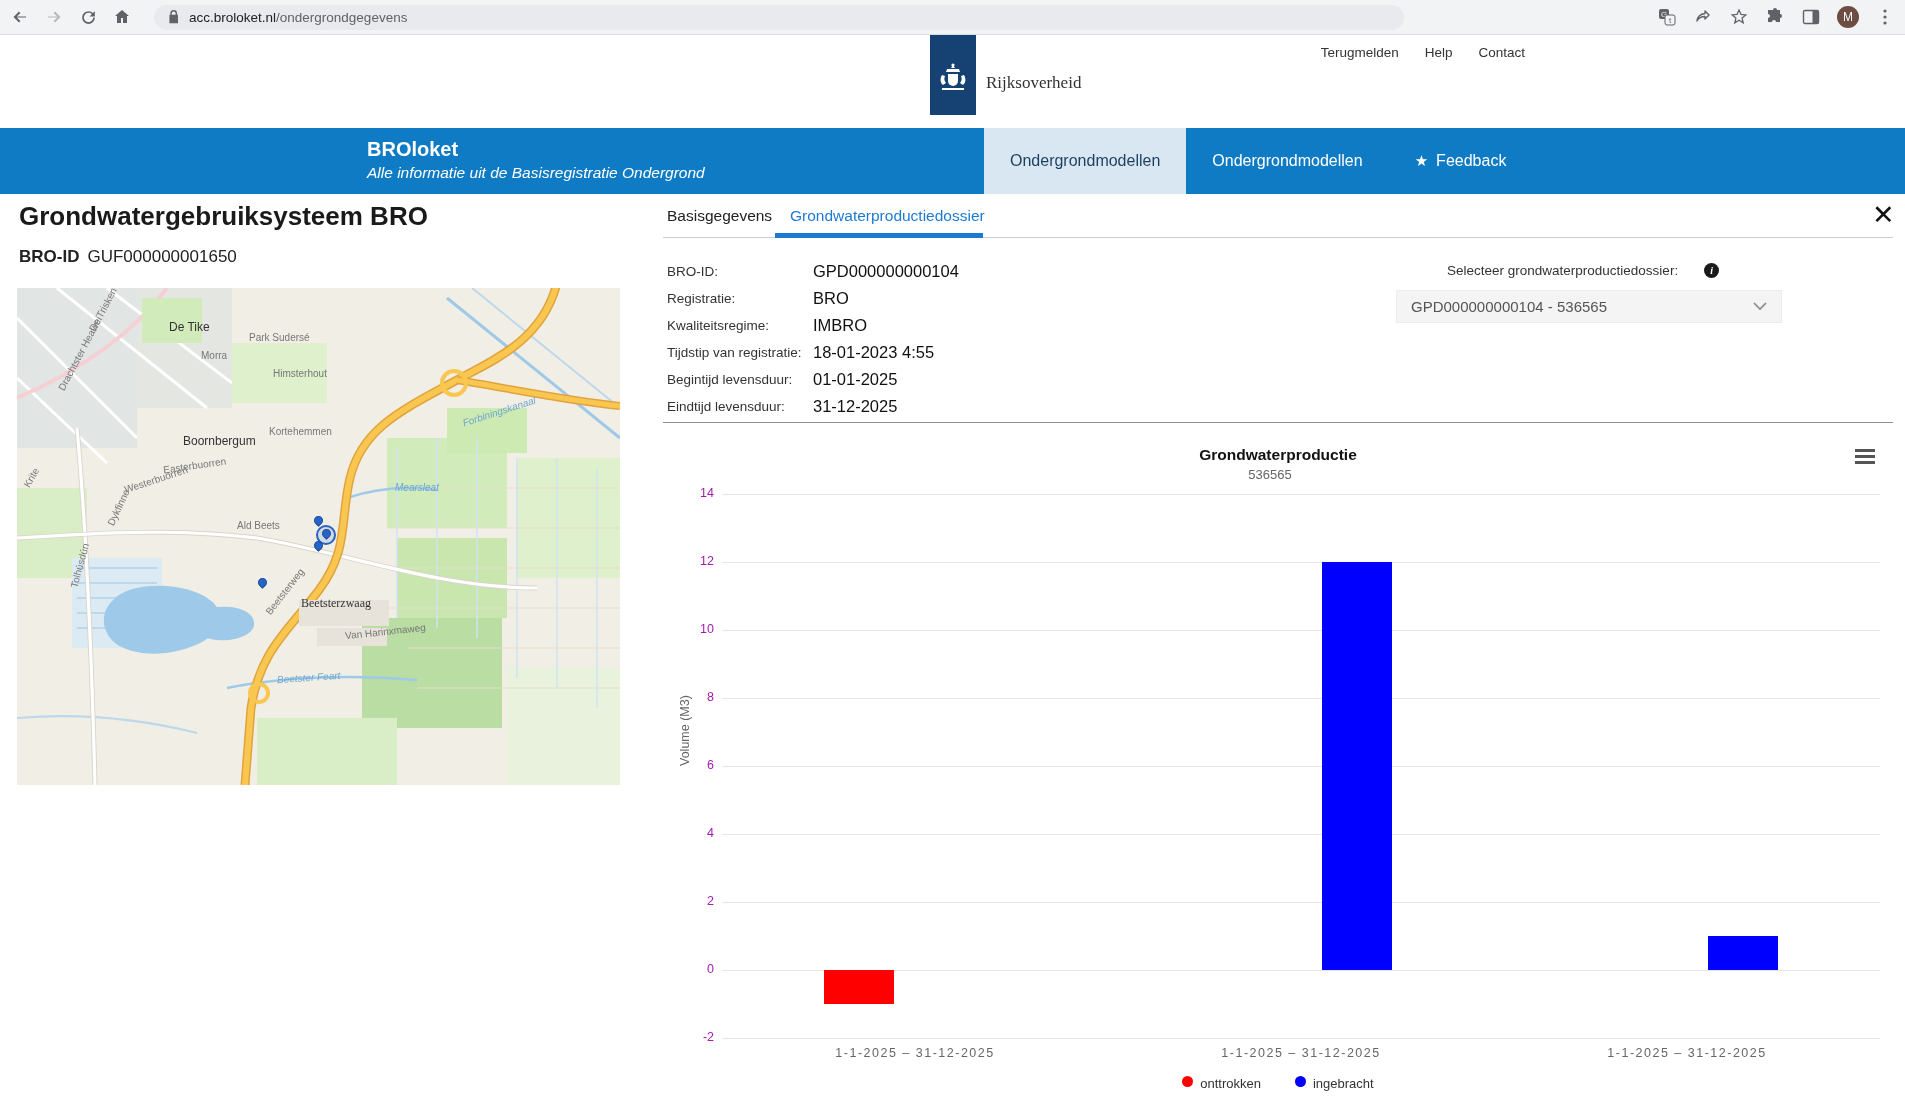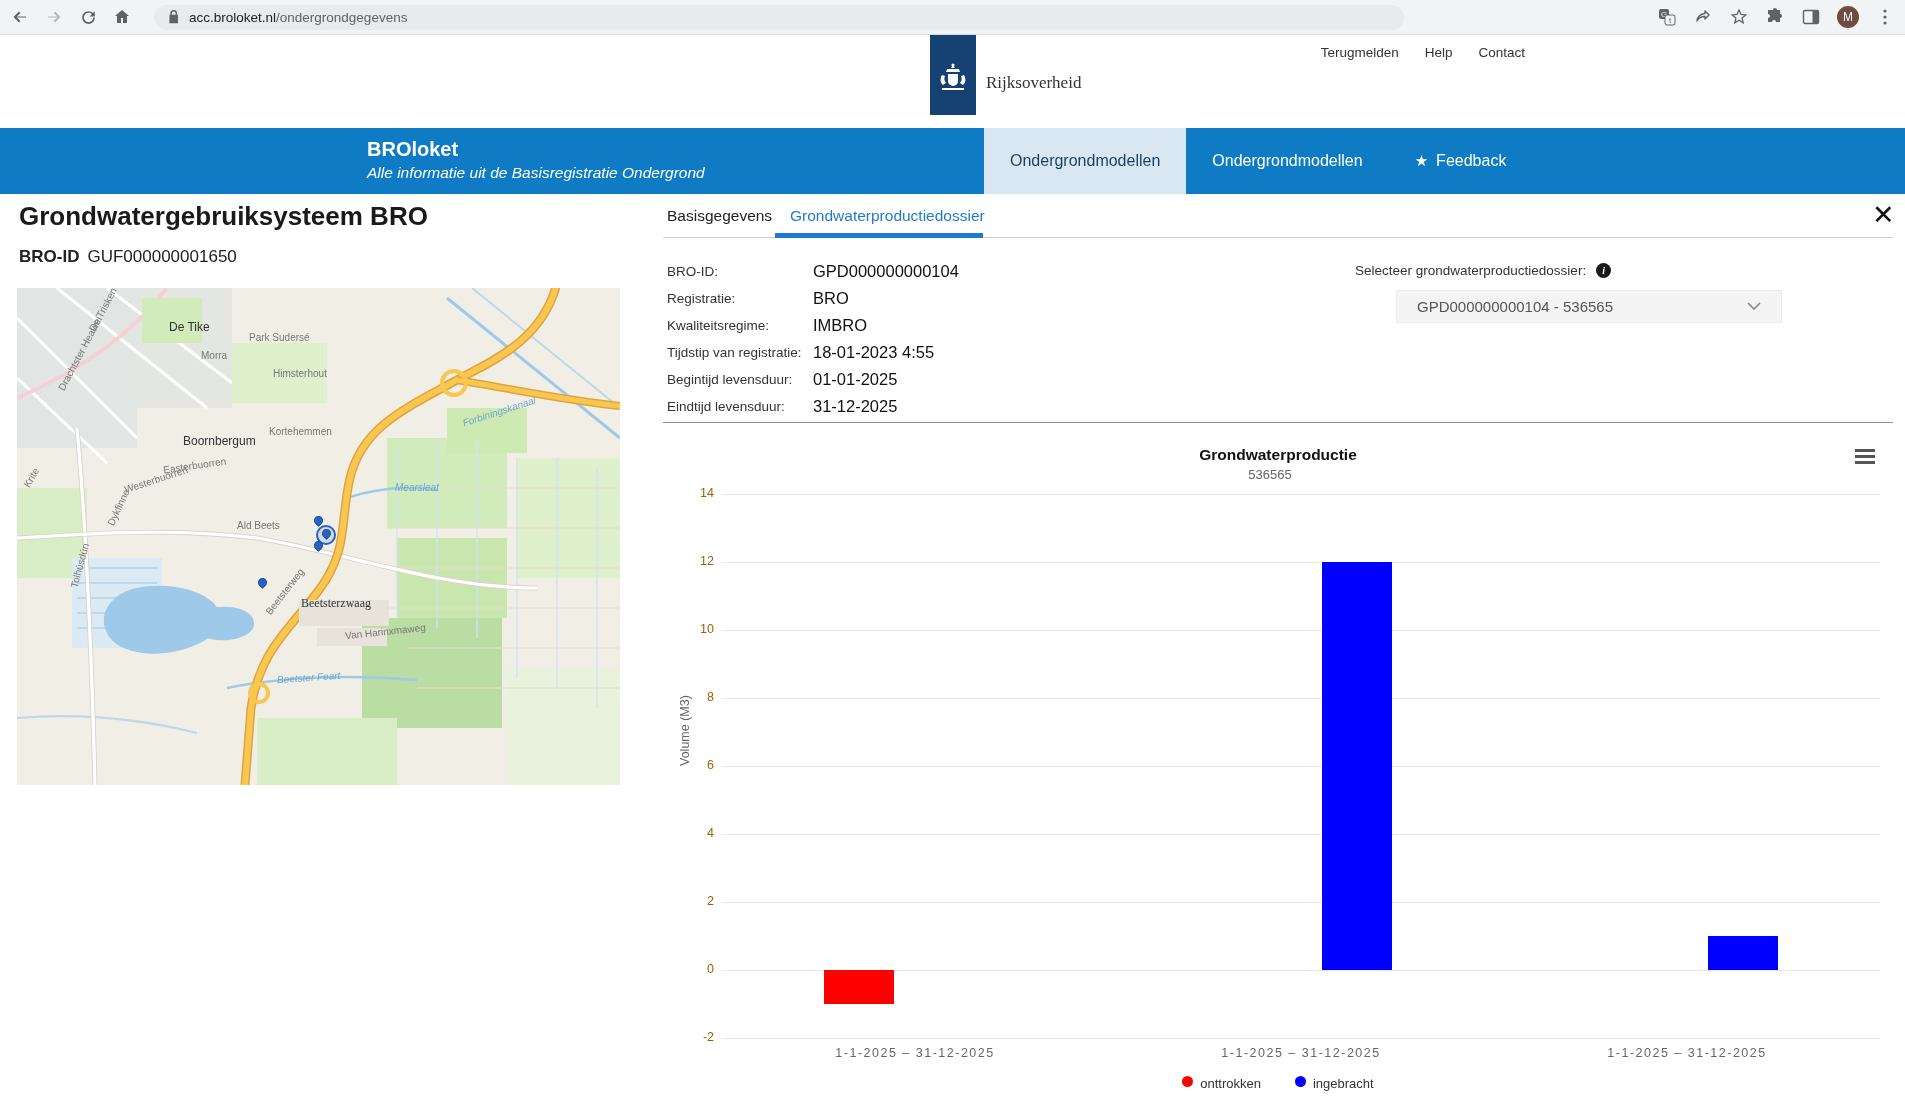--- a/index.html
+++ b/index.html
@@ -61,42 +61,42 @@
   .tab.basis { left:667px; color:#222; }
   .tab.dossier { left:790px; color:#1e7ad1; }
   .tab-underline { position:absolute; left:775px; top:233px; width:208px; height:5px; background:#1e7ad1; }
   .close-x { position:absolute; left:1872px; top:202px; font-size:27px; color:#111; cursor:pointer; line-height:1; }
 
   .fields { position:absolute; left:667px; top:258px; }
   .frow { display:flex; height:27px; align-items:center; }
   .flabel { width:146px; font-size:13.5px; color:#333; }
   .fvalue { font-size:16.5px; color:#111; }
 
-  .sel-label { position:absolute; left:1355px; top:263px; font-size:13.5px; color:#333;
-    display:flex; align-items:flex-start; gap:10px; }
+  .sel-label { position:absolute; left:1447px; top:263px; font-size:13.5px; color:#333;
+    display:flex; align-items:flex-start; gap:26px; }
   .info-dot { width:15px; height:15px; border-radius:50%; background:#1a1a1a; color:#fff;
     font-size:10px; font-weight:bold; display:flex; align-items:center; justify-content:center;
     font-family:"Liberation Serif", serif; font-style:italic; }
   .select { position:absolute; left:1396px; top:290px; width:386px; height:33px;
     background:#f4f4f4; border:1px solid #ececec; display:flex; align-items:center;
-    padding:0 20px; font-size:15px; color:#555; cursor:pointer; }
+    padding:0 14px; font-size:15px; color:#555; cursor:pointer; }
   .select .chev { margin-left:auto; color:#888; font-size:13px; }
 
   .divider { position:absolute; left:663px; top:422px; width:1230px; height:1px; background:#8f8f8f; }
 
   
   .chart-title { position:absolute; left:663px; top:446px; width:1230px; text-align:center;
     font-size:15.5px; font-weight:bold; color:#111; }
   .chart-sub { position:absolute; left:655px; top:467px; width:1230px; text-align:center;
     font-size:13px; color:#666; }
   .burger { position:absolute; left:1855px; top:449px; width:20px; cursor:pointer; }
   .burger div { height:3px; background:#555; margin-bottom:3px; }
   .plot { position:absolute; left:722px; top:494px; width:1158px; height:544px; }
   .gridline { position:absolute; left:0; width:100%; height:1px; background:#e6e6e6; }
-  .ytick { position:absolute; width:34px; text-align:right; font-size:12.5px; color:#a16207; }
+  .ytick { position:absolute; width:34px; text-align:right; font-size:12.5px; color:#a21caf; }
   .ylab { position:absolute; left:678px; top:766px; transform:rotate(-90deg); transform-origin:left top;
     font-size:12.5px; color:#666; white-space:nowrap; }
   .bar { position:absolute; }
   .xlab { position:absolute; top:552px; width:260px; margin-left:-130px; text-align:center;
     font-size:12.5px; color:#666; letter-spacing:1.5px; white-space:nowrap; }
   .legend { position:absolute; left:663px; top:1076px; width:1230px;
     display:flex; justify-content:center; gap:34px; }
   .legend .item { display:flex; align-items:flex-start; gap:7px; font-size:13px; color:#333; cursor:pointer; }
   .legend .dot { width:11px; height:11px; border-radius:50%; }
 </style>

